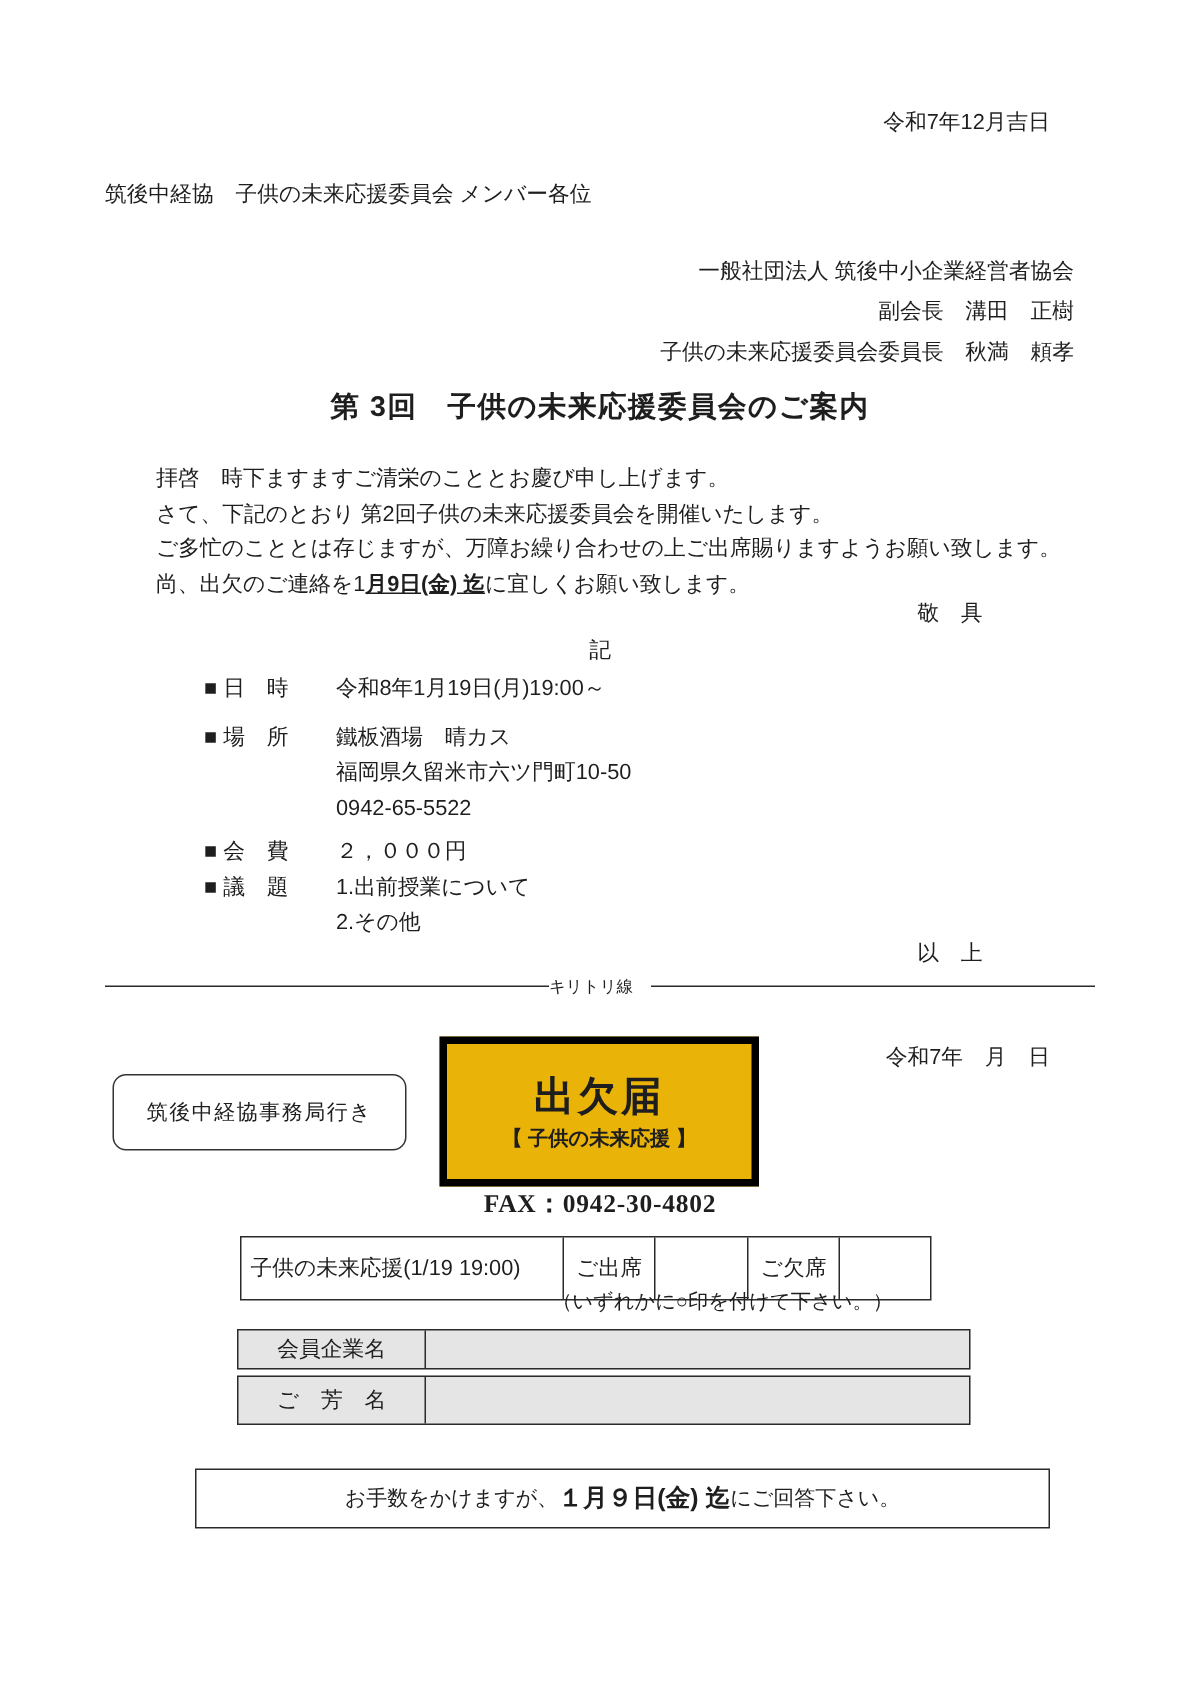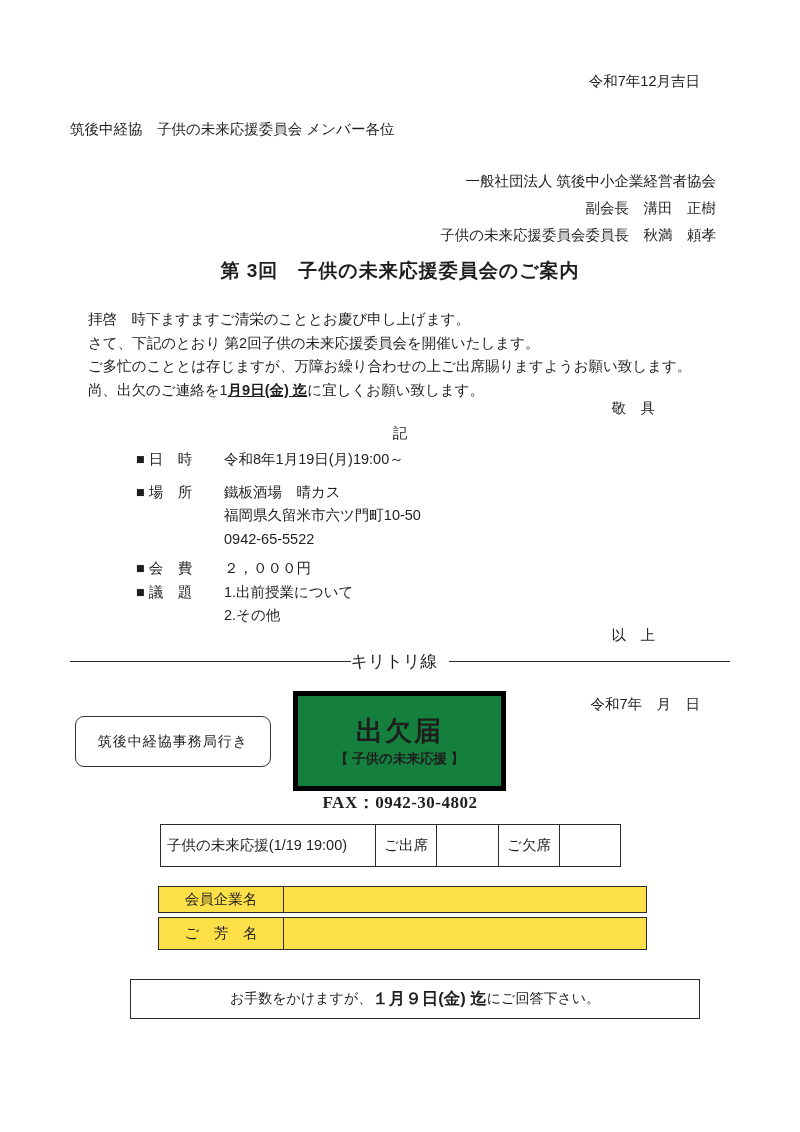--- a/index.html
+++ b/index.html
@@ -22,48 +22,48 @@
   .doc-title { width:100%; text-align:center; font-size:19px; font-weight:bold; letter-spacing:1px; }
   .body-par { line-height:23.5px; }
 
   .detail-items { display:flex; flex-direction:column; }
   .detail-row { display:flex; line-height:23.5px; }
   .detail-label { width:88px; flex:0 0 88px; white-space:nowrap; }
   .detail-lines { display:flex; flex-direction:column; }
 
   .cutline { display:flex; align-items:center; left:70px; right:70px; }
   .cutline .rule { flex:1; border-top:1.6px solid #2a2a2a; }
-  .cutline .cutlabel { font-size:17px; padding:0 2px 0 0; margin-right:10px; white-space:nowrap; }
+  .cutline .cutlabel { font-size:11px; padding:0 2px 0 0; margin-right:10px; white-space:nowrap; }
 
   .rounded-box {
     width:196px; height:51px;
     border:1.6px solid #333;
     border-radius:9px;
     display:flex; align-items:center; justify-content:center;
     font-size:14px; letter-spacing:1px;
   }
   .thick-box {
     width:213px; height:100px;
     border:5px solid #000;
-    background:#15803d;
+    background:#eab308;
     display:flex; flex-direction:column; align-items:center; justify-content:center;
   }
   .thick-box .form-title { font-size:27px; font-weight:bold; letter-spacing:2px; line-height:32px; }
   .thick-box .form-subtitle { font-size:13.5px; font-weight:bold; margin-top:3px; }
   .fax-line { font-size:17px; font-weight:bold; letter-spacing:0.5px; font-family:"Liberation Serif","DejaVu Serif",serif; }
 
   .att-table { display:flex; border:1.6px solid #2a2a2a; height:43px; background:#fff; }
   .att-cell { border-right:1.6px solid #2a2a2a; display:flex; align-items:center; justify-content:center; white-space:nowrap; }
   .att-cell:last-child { border-right:none; }
   .att-event { width:215px; justify-content:flex-start; padding-left:6px; }
   .att-label { width:61px; }
   .att-blank1 { width:62px; }
   .att-blank2 { width:60px; }
 
-  .name-row { display:flex; border:1.6px solid #2a2a2a; background:#fde047; }
+  .name-row { display:flex; border:1.6px solid #2a2a2a; background:#e5e5e5; }
   .name-label { width:125px; border-right:1.6px solid #2a2a2a; display:flex; align-items:center; justify-content:center; white-space:nowrap; }
   .name-blank { flex:1; }
 
   .footer-box {
     border:1.6px solid #2a2a2a;
     width:570px; height:40px;
     display:flex; align-items:center; justify-content:center;
     font-size:14px;
   }
   .footer-box .footer-em { font-size:16.5px; font-weight:bold; }
@@ -79,21 +79,21 @@
   <div class="abs" style="top:120px; left:70px;">筑後中経協　子供の未来応援委員会 メンバー各位</div>
 
   <div class="abs sender-block" style="top:168px; right:84px;">
     <div>一般社団法人 筑後中小企業経営者協会</div>
     <div>副会長　溝田　正樹</div>
     <div>子供の未来応援委員会委員長　秋満　頼孝</div>
   </div>
 
   <div class="abs doc-title" style="top:258px; left:0;">第 3回　子供の未来応援委員会のご案内</div>
 
-  <div class="abs body-par" style="top:308px; left:88px; width:650px;">
+  <div class="abs body-par" style="top:308px; left:104px; width:650px;">
     <div>拝啓　時下ますますご清栄のこととお慶び申し上げます。</div>
     <div>さて、下記のとおり 第2回子供の未来応援委員会を開催いたします。</div>
     <div>ご多忙のこととは存じますが、万障お繰り合わせの上ご出席賜りますようお願い致します。</div>
     <div><span>尚、出欠のご連絡を1</span><span class="em-underline">月9日(金) 迄</span><span>に宜しくお願い致します。</span></div>
   </div>
 
   <div class="abs" style="top:399px; right:145px;">敬　具</div>
 
   <div class="abs center-text" style="top:424px; left:0; width:100%;">記</div>
 
@@ -147,20 +147,21 @@
   <div class="abs fax-line center-text" style="top:791px; left:245px; width:310px;">FAX：0942-30-4802</div>
 
   <div class="abs att-table" style="top:824px; left:160px;">
     <div class="att-cell att-event">子供の未来応援(1/19  19:00)</div>
     <div class="att-cell att-label">ご出席</div>
     <div class="att-cell att-blank1"></div>
     <div class="att-cell att-label">ご欠席</div>
     <div class="att-cell att-blank2"></div>
   </div>
 
+  <div class="abs note" style="top:859px; left:368px;">（いずれかに○印を付けて下さい。）</div>
 
   <div class="abs name-row" style="top:886px; left:158px; width:489px; height:27px;">
     <div class="name-label">会員企業名</div>
     <div class="name-blank"></div>
   </div>
   <div class="abs name-row" style="top:917px; left:158px; width:489px; height:33px;">
     <div class="name-label">ご　芳　名</div>
     <div class="name-blank"></div>
   </div>
 

